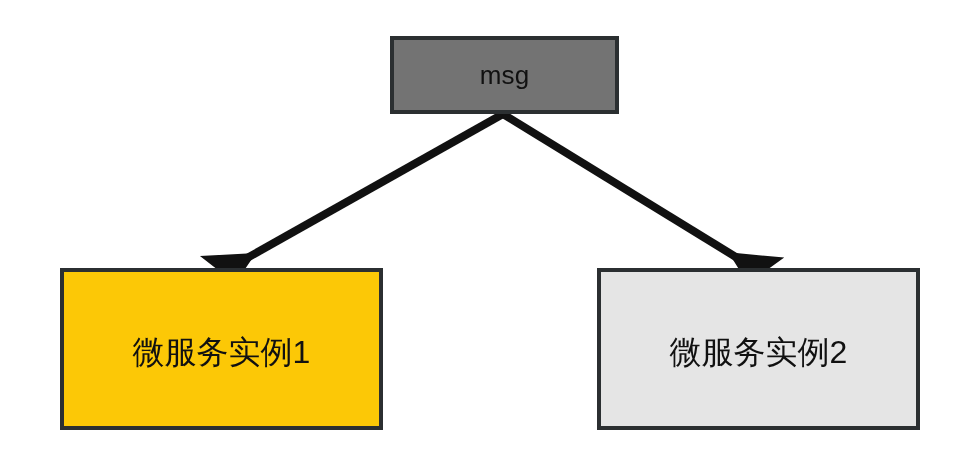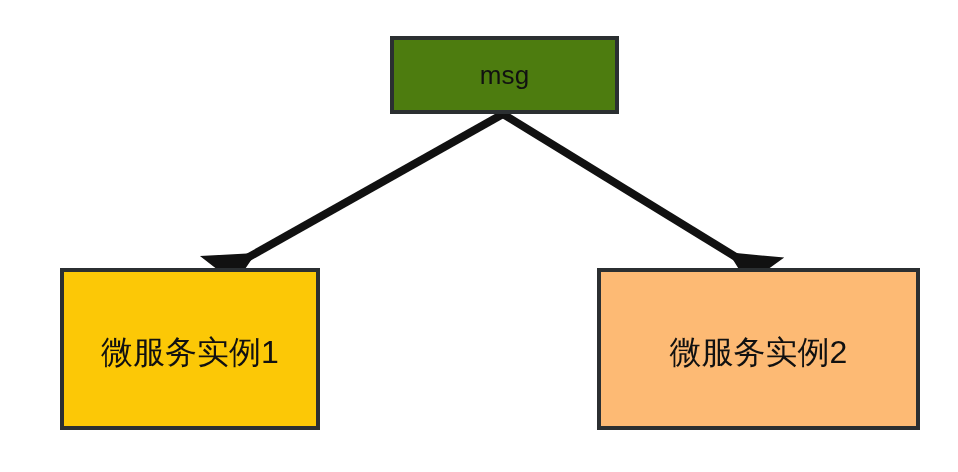--- a/index.html
+++ b/index.html
@@ -31,41 +31,41 @@
     display: flex;
     align-items: center;
     justify-content: center;
     z-index: 3;
   }
   #node-msg {
     left: 390px;
     top: 36px;
     width: 229px;
     height: 78px;
-    background: #4d7c0f;
+    background: #737373;
   }
   #node-msg .node-label {
     font-size: 26px;
     color: #111111;
     line-height: 1;
     letter-spacing: 0.2px;
   }
   #node-instance-1 {
     left: 60px;
     top: 268px;
-    width: 260px;
+    width: 323px;
     height: 162px;
     background: #fcc806;
   }
   #node-instance-2 {
     left: 597px;
     top: 268px;
     width: 323px;
     height: 162px;
-    background: #fdba74;
+    background: #e5e5e5;
   }
   #node-instance-1 .node-label,
   #node-instance-2 .node-label {
     font-size: 32px;
     color: #111111;
     line-height: 1;
     font-weight: 400;
     margin-top: 6px;
   }
   .node-label {

